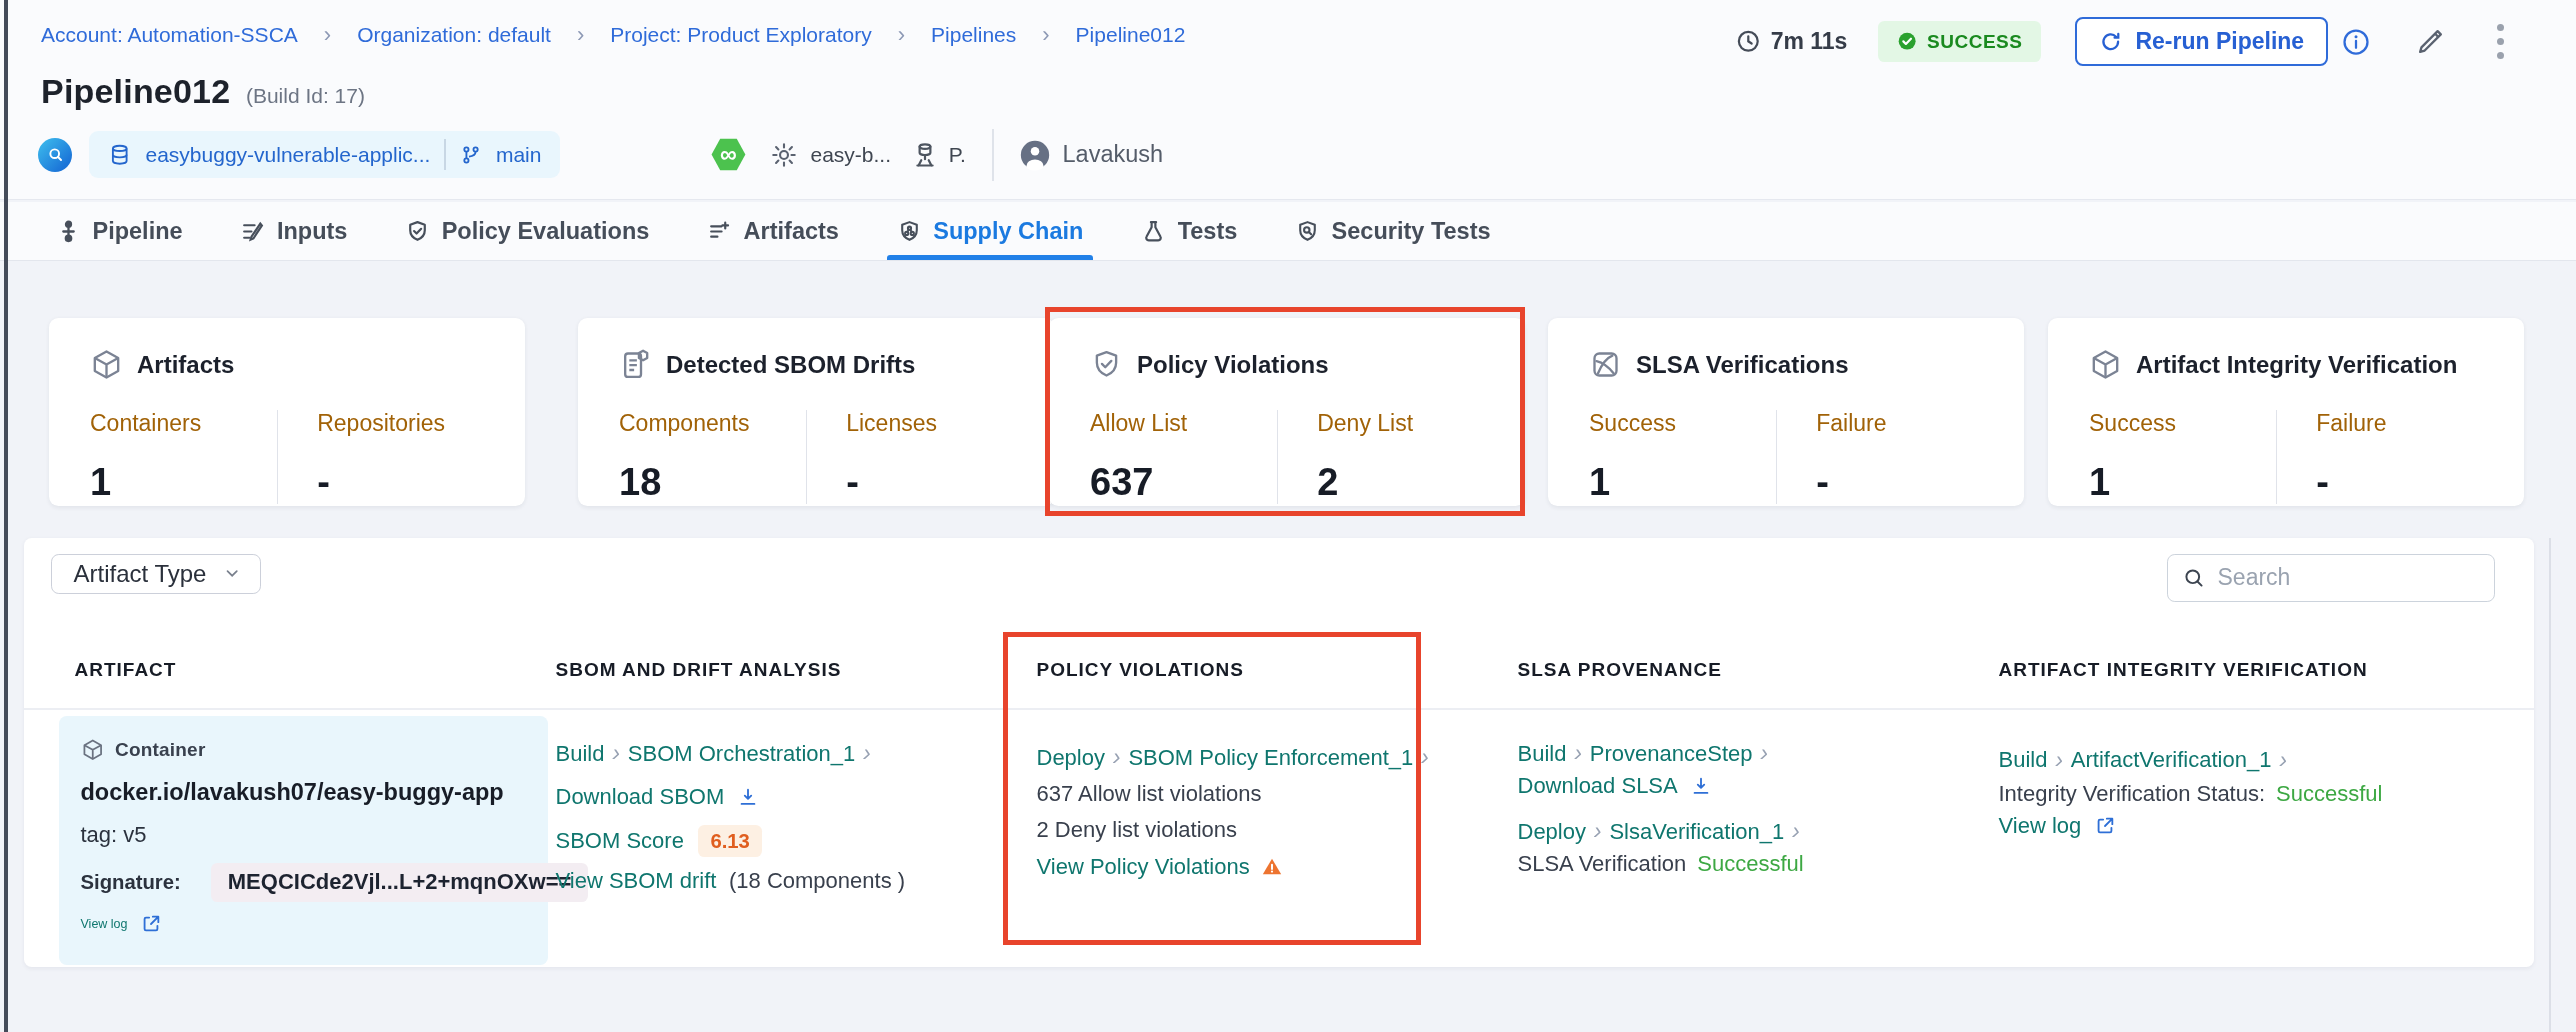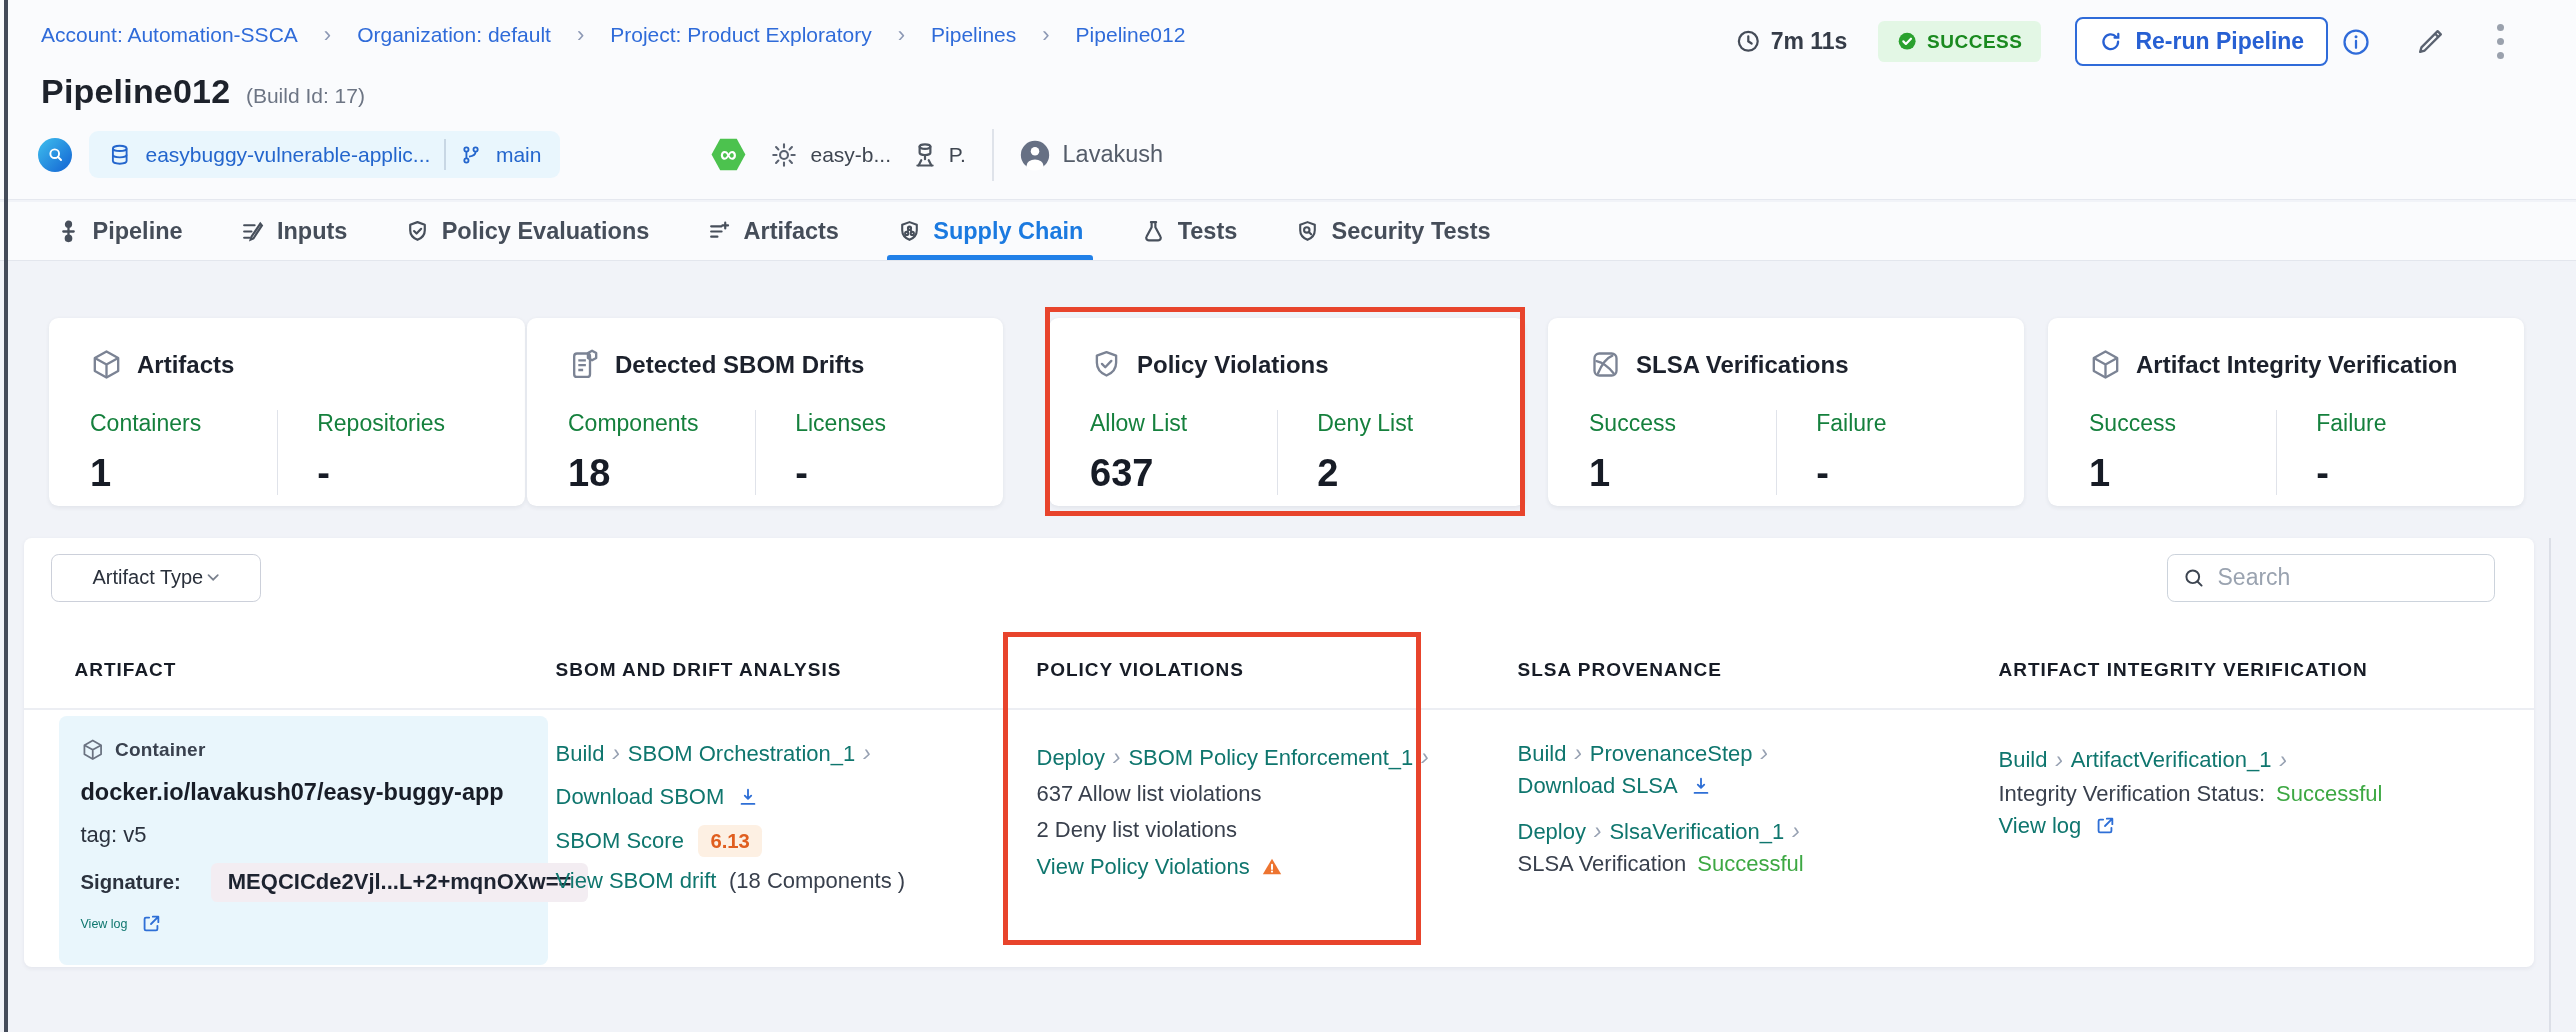--- a/index.html
+++ b/index.html
@@ -61,29 +61,29 @@
                        background:#2180e8; border-radius:3.1px 3.1px 0 0; }
 
   
   .card { position:absolute; top:318px; width:476px; height:188px; background:#fff; border-radius:9.4px;
           box-shadow:0 1.6px 4.7px rgba(30,40,60,.07); }
   .card-head { position:absolute; left:41px; top:30px; display:flex; align-items:center; gap:14px; }
   .card-title { font-size:24px; font-weight:700; color:#1c212c; }
   .card-ico { color:#7b8394; }
   .card-stats { position:absolute; left:41px; right:28px; top:92px; display:grid; grid-template-columns:46% 54%; }
   .stat2 { border-left:1.6px solid #e0e3ea; padding-left:39px; }
-  .stat-label { font-size:23px; color:#15803d; margin-bottom:15px; }
+  .stat-label { font-size:23px; color:#a16207; margin-bottom:24px; }
   .stat-value { font-size:38px; font-weight:700; color:#171c26; }
 
   
   .panel { position:absolute; left:23.5px; top:538px; width:2510px; height:429px; background:#fff; border-radius:7.8px;
            box-shadow:0 1.6px 4.7px rgba(30,40,60,.06); }
-  .select-box { position:absolute; left:27px; top:15.6px; width:210px; height:48px; border:1.6px solid #ccd0da; border-radius:7.8px;
-                background:#fff; display:flex; align-items:center; justify-content:center; padding:0 17px 0 22px;
-                font-size:20px; color:#2a303b; cursor:pointer; }
+  .select-box { position:absolute; left:27px; top:15.6px; width:210px; height:40px; border:1.6px solid #ccd0da; border-radius:7.8px;
+                background:#fff; display:flex; align-items:center; justify-content:space-between; padding:0 17px 0 22px;
+                font-size:24px; color:#2a303b; cursor:pointer; }
   .select-box .chev-down { color:#79808d; }
   .search-box { position:absolute; left:2143px; top:15.6px; width:328px; height:48px; border:1.6px solid #ccd3dc; border-radius:7.8px;
                 background:#fff; display:flex; align-items:center; padding:0 14px; gap:12.5px; }
   .search-box input { border:none; outline:none; font-size:23px; color:#2a303b; width:250px; font-family:inherit; background:transparent; }
   .search-box input::placeholder { color:#9aa3b0; }
   .search-ico { color:#3c4450; }
 
   .thead { position:absolute; top:121px; left:0; right:0; height:48px; }
   .th { position:absolute; font-size:19px; font-weight:700; color:#171c26; letter-spacing:1px; }
   .thead-divider { position:absolute; top:170px; left:0; right:0; height:1.6px; background:#eceef3; }
@@ -335,21 +335,21 @@
         <div class="stat-label">Containers</div>
         <div class="stat-value">1</div>
       </div>
       <div class="stat stat2">
         <div class="stat-label">Repositories</div>
         <div class="stat-value">-</div>
       </div>
     </div>
   </div>
 
-  <div class="card" style="left:527px">
+  <div class="card" style="left:578px">
     <div class="card-head">
       <span class="card-ico">
         <svg width="33" height="33" viewBox="0 0 24 24" fill="none" stroke="currentColor" stroke-width="1.7" stroke-linejoin="round">
             <rect x="4.5" y="4" width="11.5" height="17" rx="2"></rect>
             <path d="M7.5 9h5.5M7.5 12.5h5.5M7.5 16h3.5"></path>
             <path d="M17.5 2l3 1.7v3.5l-3 1.7-3-1.7V3.7l3-1.7z"></path>
           </svg>
       </span>
       <span class="card-title">Detected SBOM Drifts</span>
     </div>

